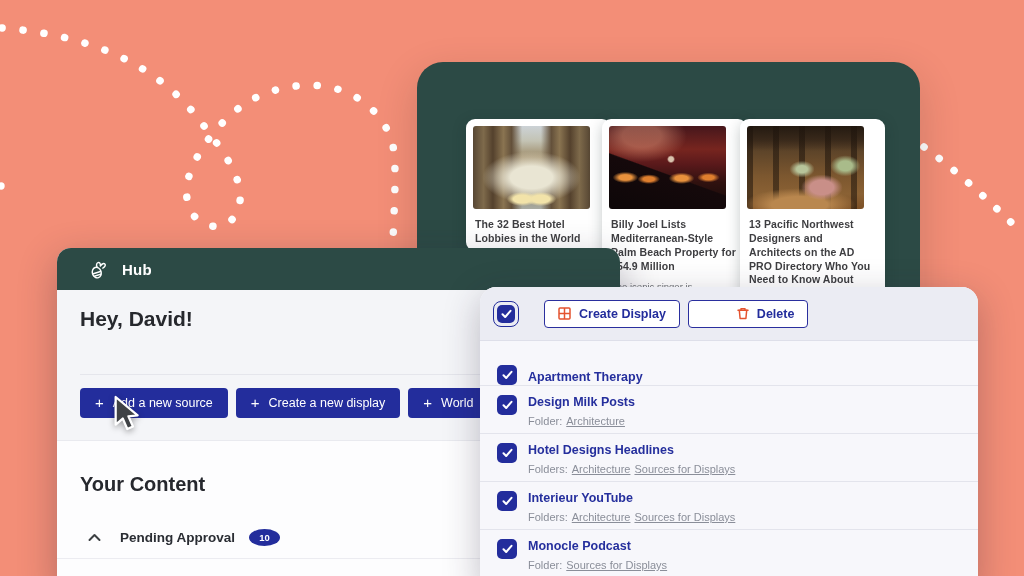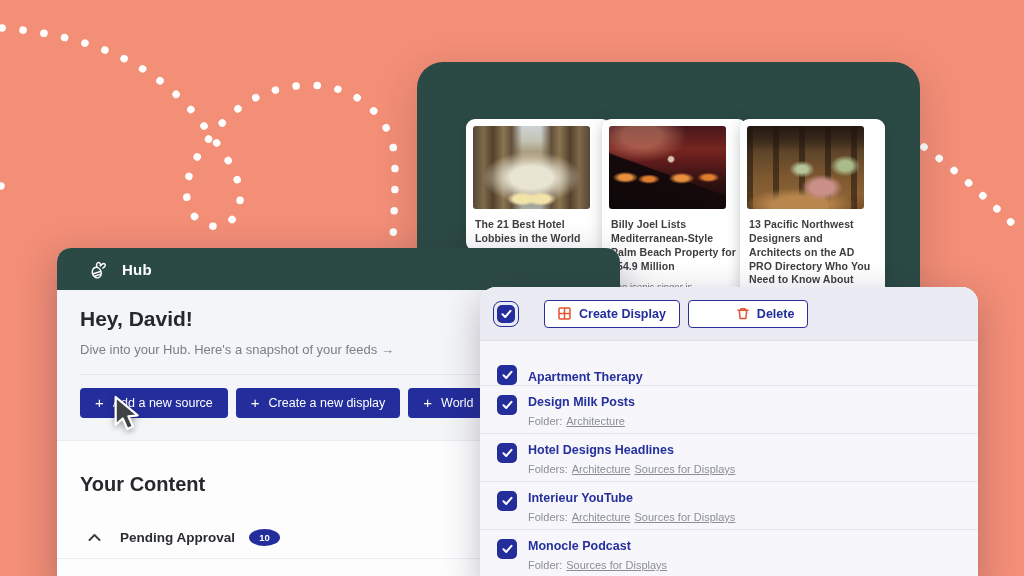--- a/index.html
+++ b/index.html
@@ -137,21 +137,21 @@
   <svg class="dots" viewBox="0 0 1024 576" width="1024" height="576">
     <path d="M 2 28 C 78 34 152 57 201 122 C 221 148 243 177 240 201 C 237 223 221 231 205 224 C 188 217 183 196 189 176 C 197 152 213 130 234 112 C 260 90 293 83 323 86 C 353 90 379 108 391 138 C 398 158 394 205 393 242" fill="none" stroke="#FFFFFF" stroke-width="7.5" stroke-linecap="round" stroke-dasharray="0.1 21"></path>
     <path d="M 924 147 C 956 170 988 200 1018 229" fill="none" stroke="#FFFFFF" stroke-width="7.5" stroke-linecap="round" stroke-dasharray="0.1 19"></path>
     <circle cx="1" cy="186" r="3.7" fill="#FFFFFF"></circle>
   </svg>
 
   <div class="board">
 
     <div class="card" style="left:49px;top:57px;width:131px;height:118px;">
       <div class="card-img img-lobby"></div>
-      <div class="card-title">The 21 Best Hotel Lobbies in the World</div>
+      <div class="card-title">The 32 Best Hotel Lobbies in the World</div>
     </div>
 
     <div class="card" style="left:185px;top:57px;width:131px;height:230px;">
       <div class="card-img img-concert"></div>
       <div class="card-title">Billy Joel Lists Mediterranean-Style Palm Beach Property for $54.9 Million</div>
       <div class="card-excerpt">The iconic singer is attempting to move out of the 1.61-acre estate for</div>
     </div>
 
     <div class="card" style="left:323px;top:57px;width:131px;height:215px;">
       <div class="card-img img-interior"></div>
@@ -166,21 +166,20 @@
         <path d="M6.6 16.4 L14 14.1"></path>
         <path d="M7.6 19 L14.5 16.8"></path>
         <path d="M10.5 9.5 C8 4.5 14.5 2.5 14 8.2"></path>
         <path d="M14 8.2 C17.5 3 22 7.5 16.5 10.5"></path>
       </svg>
       <span class="hub-title">Hub</span>
     </div>
 
     <div class="hero">
       <div class="greeting">Hey, David!</div>
-      <div class="hero-sub">Dive into your Hub. Here's a snapshot of your feeds →</div>
       <div class="hero-divider"></div>
       <div class="btn-row">
         <button class="btn-primary">
           <span class="btn-plus">+</span>
           <span>Add a new source</span>
         </button>
         <button class="btn-primary">
           <span class="btn-plus">+</span>
           <span>Create a new display</span>
         </button>

